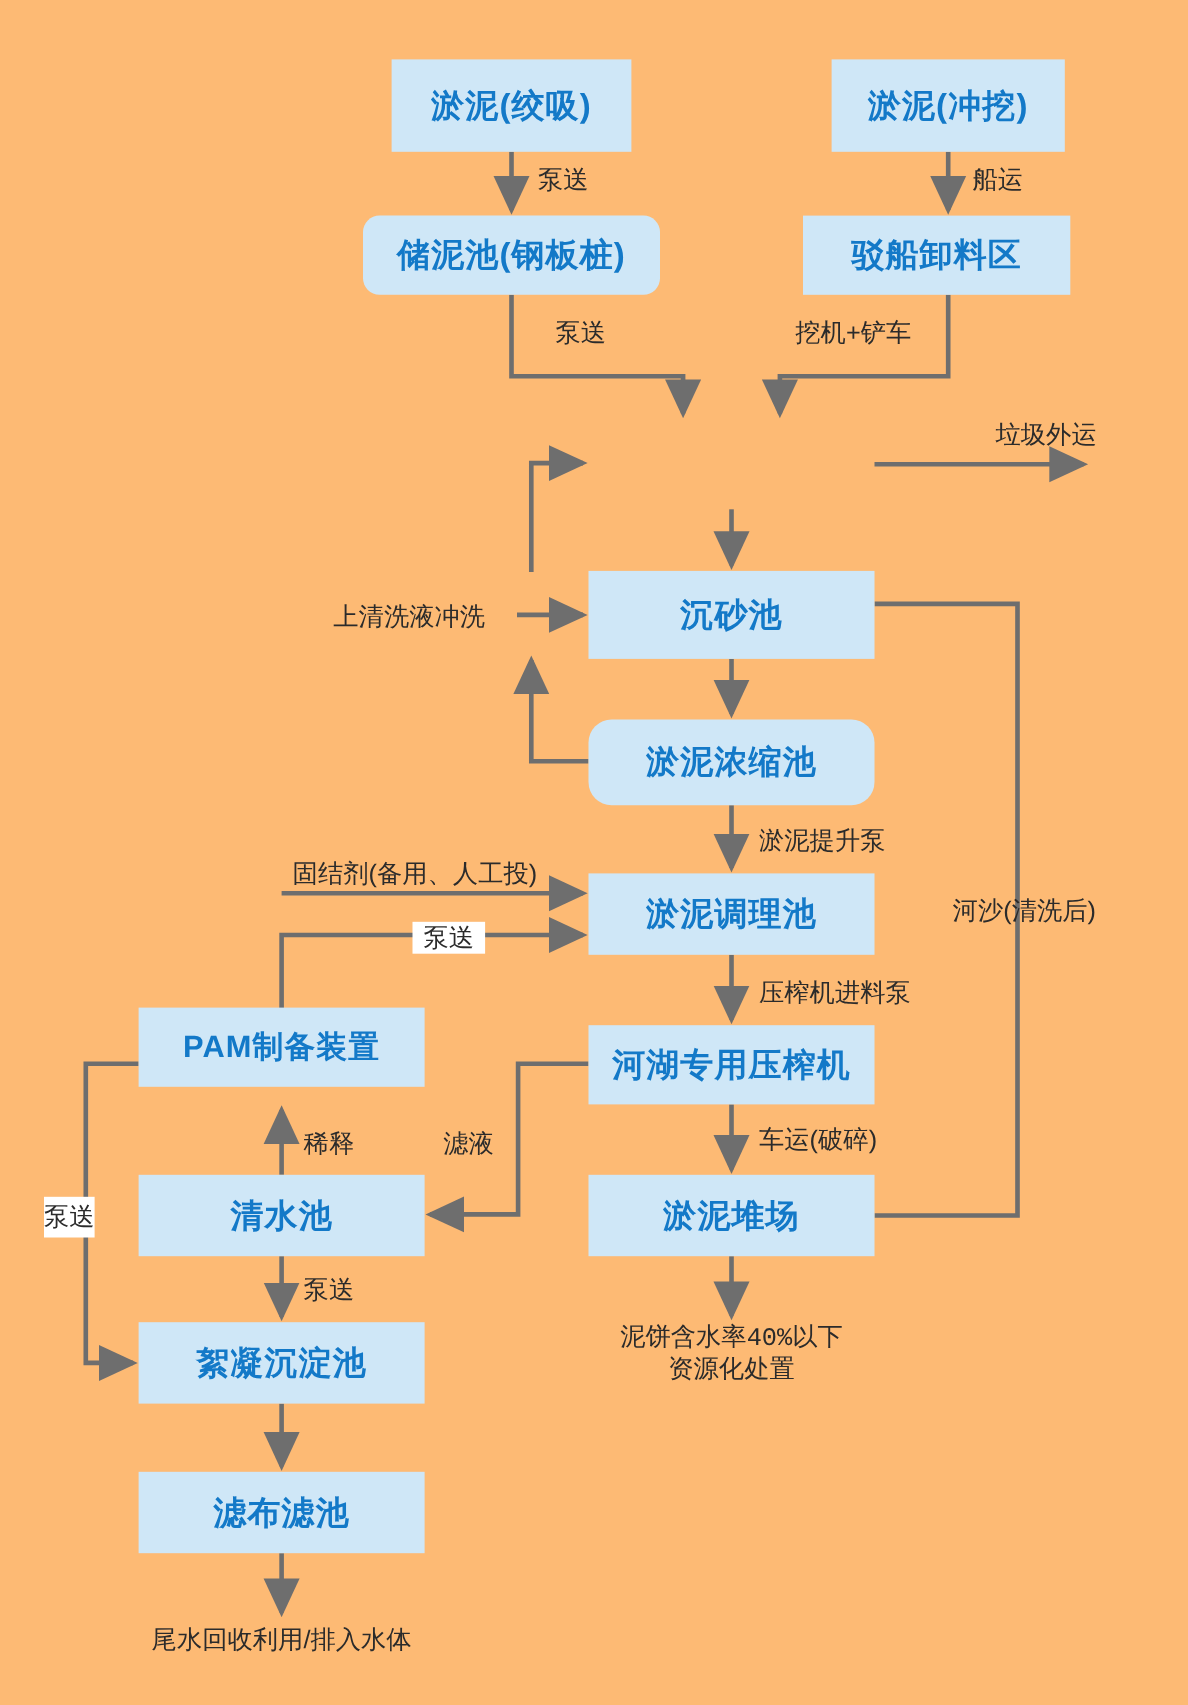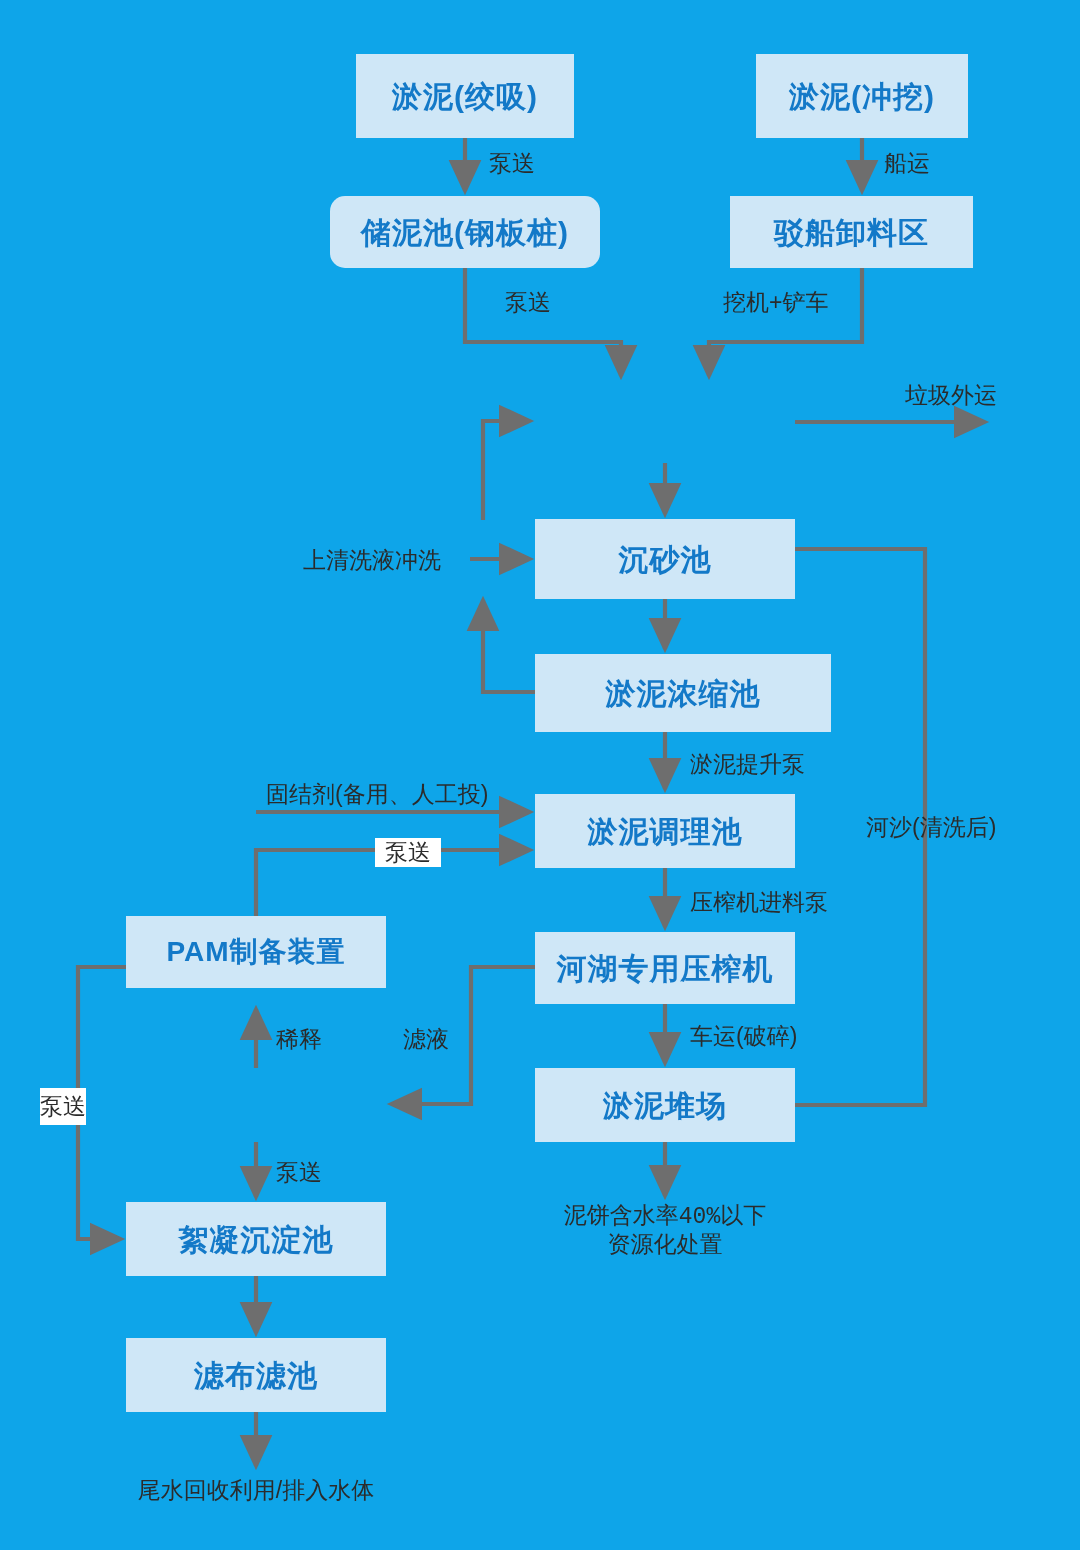--- a/index.html
+++ b/index.html
@@ -1,17 +1,17 @@
 <!DOCTYPE html>
 <html><head>
 <meta charset="utf-8">
 <style>
   html,body{margin:0;padding:0;background:#ffffff;}
   body{font-family:"Liberation Sans","DejaVu Sans",sans-serif;}
-  #stage{position:relative;width:1080px;height:1550px;background:#0ea5e9;overflow:hidden;}
+  #stage{position:relative;width:1080px;height:1550px;background:#fdba74;overflow:hidden;}
   #wires{position:absolute;left:0;top:0;width:1080px;height:1550px;}
   .node{
     position:absolute;
     background:#cfe7f7;
     color:#1379c8;
     display:flex;align-items:center;justify-content:center;
     font-weight:700;
     letter-spacing:1px;
     box-sizing:border-box;
     text-align:center;
@@ -98,34 +98,37 @@
   </div>
   <div class="node" style="left:330px;top:196px;width:270px;height:72px;font-size:30px;border-radius:15px;">
     <span>储泥池(钢板桩)</span>
   </div>
   <div class="node" style="left:730px;top:196px;width:243px;height:72px;font-size:30px;">
     <span>驳船卸料区</span>
   </div>
   <div class="node" style="left:535px;top:519px;width:260px;height:80px;font-size:30px;">
     <span>沉砂池</span>
   </div>
-  <div class="node" style="left:535px;top:654px;width:296px;height:78px;font-size:30px;">
+  <div class="node" style="left:535px;top:654px;width:260px;height:78px;font-size:30px;border-radius:21px;">
     <span>淤泥浓缩池</span>
   </div>
   <div class="node" style="left:535px;top:794px;width:260px;height:74px;font-size:30px;">
     <span>淤泥调理池</span>
   </div>
   <div class="node" style="left:535px;top:932px;width:260px;height:72px;font-size:30px;">
     <span>河湖专用压榨机</span>
   </div>
   <div class="node" style="left:535px;top:1068px;width:260px;height:74px;font-size:30px;">
     <span>淤泥堆场</span>
   </div>
   <div class="node" style="left:126px;top:916px;width:260px;height:72px;font-size:28px;">
     <span>PAM制备装置</span>
+  </div>
+  <div class="node" style="left:126px;top:1068px;width:260px;height:74px;font-size:30px;">
+    <span>清水池</span>
   </div>
   <div class="node" style="left:126px;top:1202px;width:260px;height:74px;font-size:30px;">
     <span>絮凝沉淀池</span>
   </div>
   <div class="node" style="left:126px;top:1338px;width:260px;height:74px;font-size:30px;">
     <span>滤布滤池</span>
   </div>
 
   <div class="lbl" style="left:489px;top:149px;">泵送</div>
   <div class="lbl" style="left:884px;top:149px;">船运</div>

